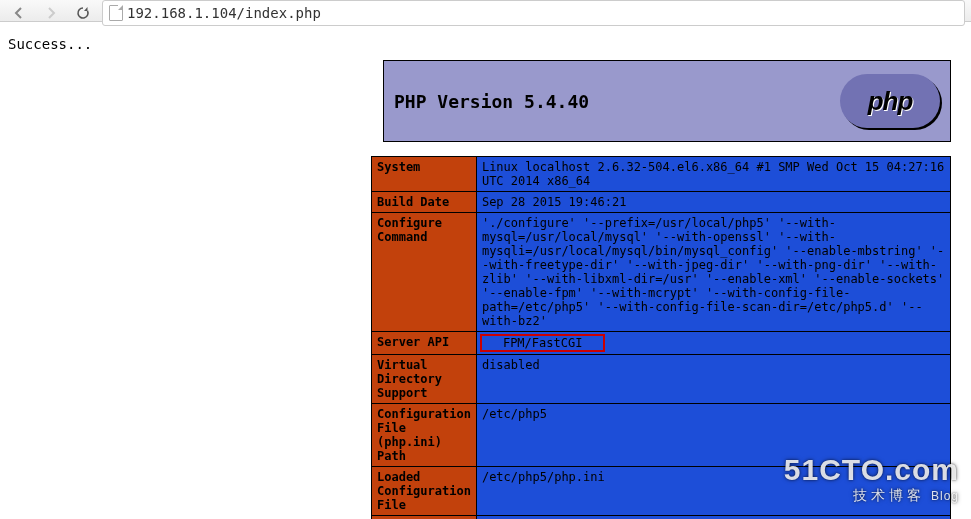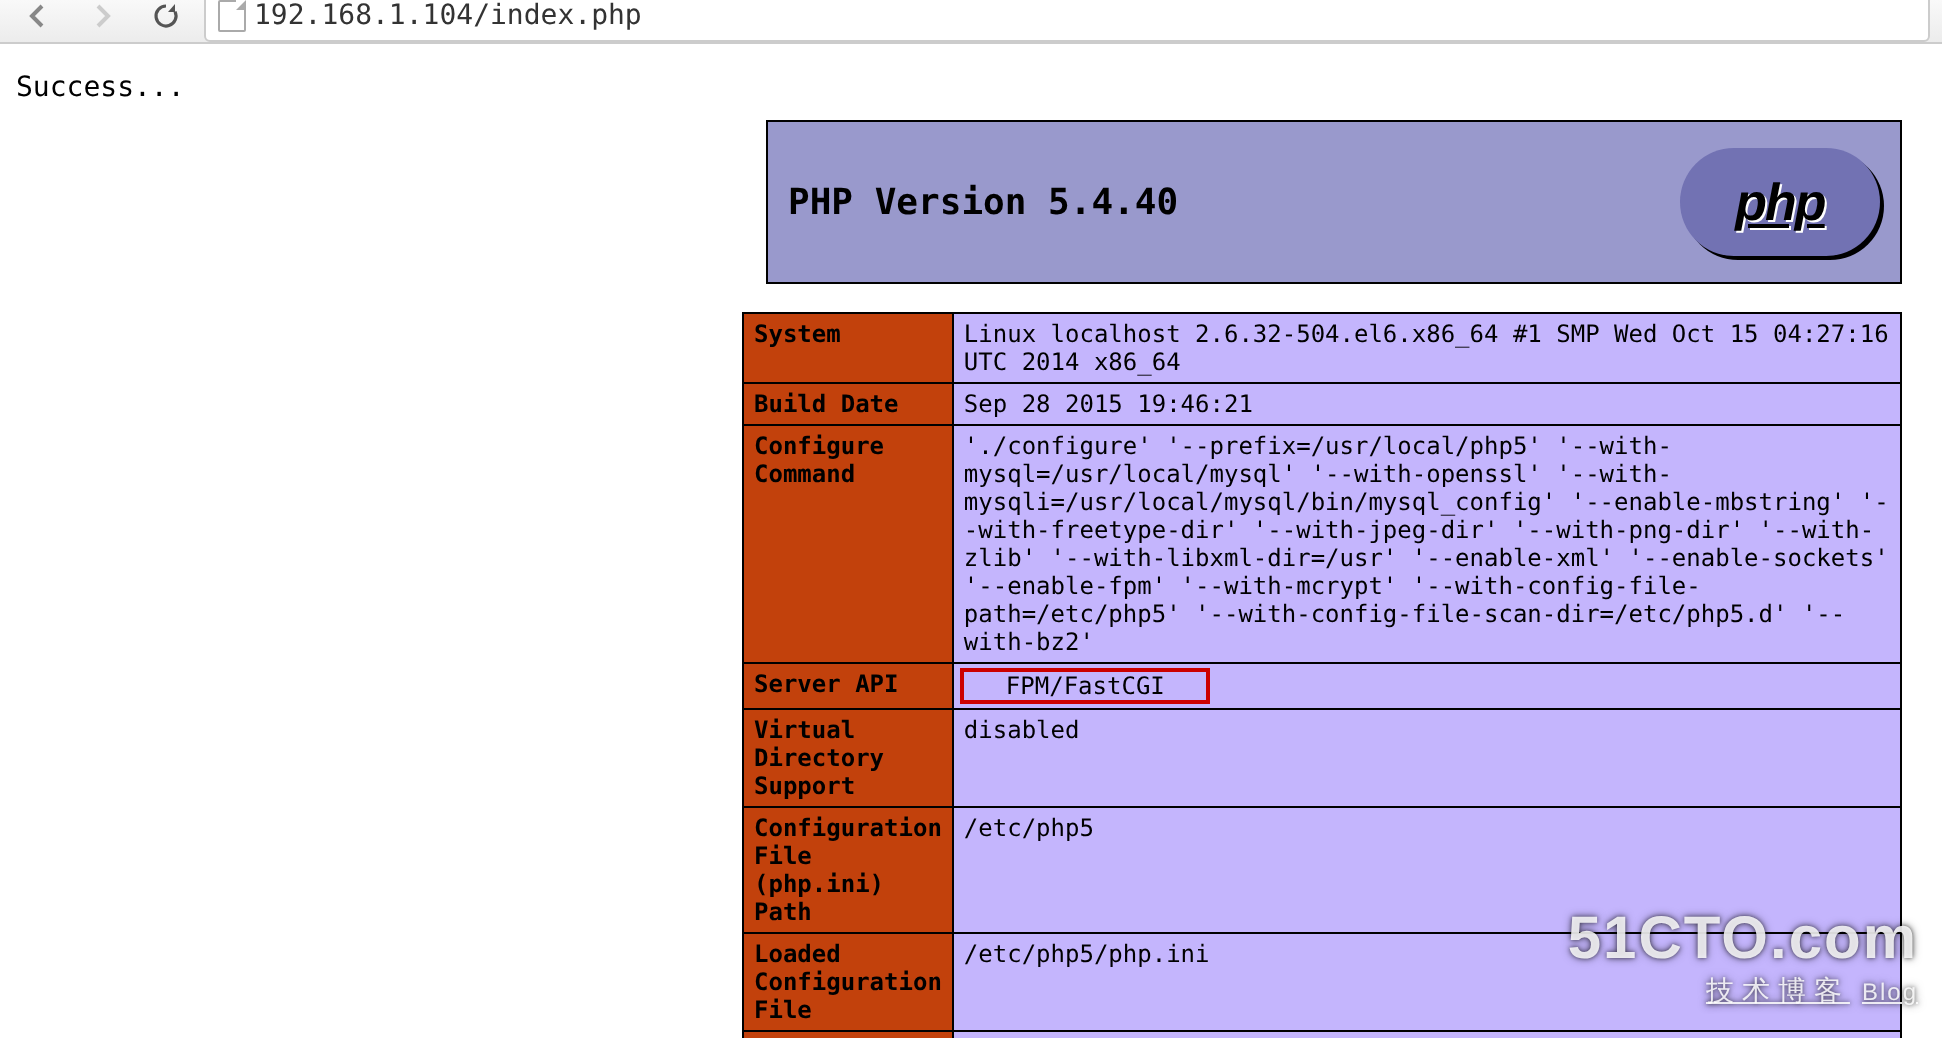--- a/index.html
+++ b/index.html
@@ -1,38 +1,38 @@
 <!DOCTYPE html>
 <html><head>
 <meta charset="utf-8">
 <style>
   * { box-sizing: border-box; margin: 0; padding: 0; }
   body { font-family: "Microsoft YaHei", sans-serif; font-size: 13px; background: #fff; width: 971px; height: 519px; overflow: hidden; position: relative; }
-  .browser-toolbar { height: 22px; background: linear-gradient(#f9f9f9, #ececec); border-bottom: 1px solid #ccc; display: flex; align-items: flex-end; padding: 0 6px; gap: 6px; }
+  .browser-toolbar { height: 22px; background: linear-gradient(#f9f9f9, #ececec); border-bottom: 1px solid #ccc; display: flex; align-items: flex-start; padding: 0 6px; gap: 6px; }
   .nav-btn { width: 26px; height: 26px; display: flex; align-items: center; justify-content: center; color: #888; border-radius: 3px; font-size: 16px; }
   .nav-btn.reload { color: #555; }
   .addr-wrap { flex: 1; height: 26px; background: #fff; border: 1px solid #ccc; border-radius: 3px; display: flex; align-items: center; padding: 0 6px; gap: 4px; }
   .page-icon { width: 14px; height: 16px; border: 1px solid #aaa; border-radius: 1px; position: relative; }
   .page-icon::after { content: ""; position: absolute; right: -1px; top: -1px; width: 5px; height: 5px; background: linear-gradient(135deg,#fff 48%, #aaa 52%); }
   .addr-input { flex: 1; border: none; outline: none; font-family: monospace, "Courier New"; font-size: 14px; color: #333; }
   .page-body { padding: 14px 8px; color: #000; }
   .success { font-family: monospace, "Courier New"; font-size: 14px; }
   .phpinfo-wrap { position: absolute; left: 371px; top: 60px; width: 580px; }
   .php-header { background: #9999cc; border: 1px solid #000; display: flex; align-items: center; justify-content: space-between; padding: 4px 10px 4px 10px; height: 82px; margin-left: 12px; }
   .php-title { font-weight: bold; font-family: monospace, "Courier New"; font-size: 18px; color: #000; }
-  .php-logo { width: 100px; height: 54px; background: #7272b3; border-radius: 27px; display:flex; align-items:center; justify-content:center; position: relative; box-shadow: 2px 2px 0 #000; text-decoration: underline; }
+  .php-logo { width: 100px; height: 54px; background: #7272b3; border-radius: 27px; display:flex; align-items:center; justify-content:center; position: relative; box-shadow: 2px 2px 0 #000; }
   .php-logo span { font-family: sans-serif; font-weight: bold; font-style: italic; font-size: 26px; color: #000; text-shadow: 1px 1px 0 #fff; letter-spacing: -1px; }
   .php-table { border-collapse: collapse; width: 100%; margin-top: 14px; }
   .php-table td { border: 1px solid #000; padding: 3px 5px; font-family: monospace, "Courier New"; font-size: 12px; vertical-align: top; }
   .php-table td.k { background: #c2410c; font-weight: bold; width: 100px; }
-  .php-table td.v { background: #c4b5fd; word-break: break-word; margin-left: 36px; }
+  .php-table td.v { background: #1d4ed8; word-break: break-word; margin-left: 36px; }
   .hl-box { border: 2px solid #cc0000; display: inline-block; padding: 0 21px; margin: -1px -2px; }
   .watermark { position: absolute; right: 12px; bottom: 14px; text-align: right; color: rgba(255,255,255,.85); text-shadow: 0 0 4px rgba(0,0,0,.5), 0 0 2px rgba(0,0,0,.5); font-family: Arial, sans-serif; pointer-events:none; }
   .watermark .l1 { font-size: 30px; font-weight: bold; letter-spacing: 1px; margin-left: 28px; }
-  .watermark .l2 { font-size: 14px; letter-spacing: 4px; text-decoration: underline; }
+  .watermark .l2 { font-size: 14px; letter-spacing: 4px; }
   .watermark .l2 small { letter-spacing: 1px; font-size: 12px; margin-left: 6px; }
 </style>
 </head>
 <body>
 
 <div class="browser-toolbar">
   <div class="nav-btn">
     <svg width="14" height="14" viewBox="0 0 14 14">
         <path d="M9 2 L4 7 L9 12" stroke="#888" stroke-width="2" fill="none"></path>
       </svg>

